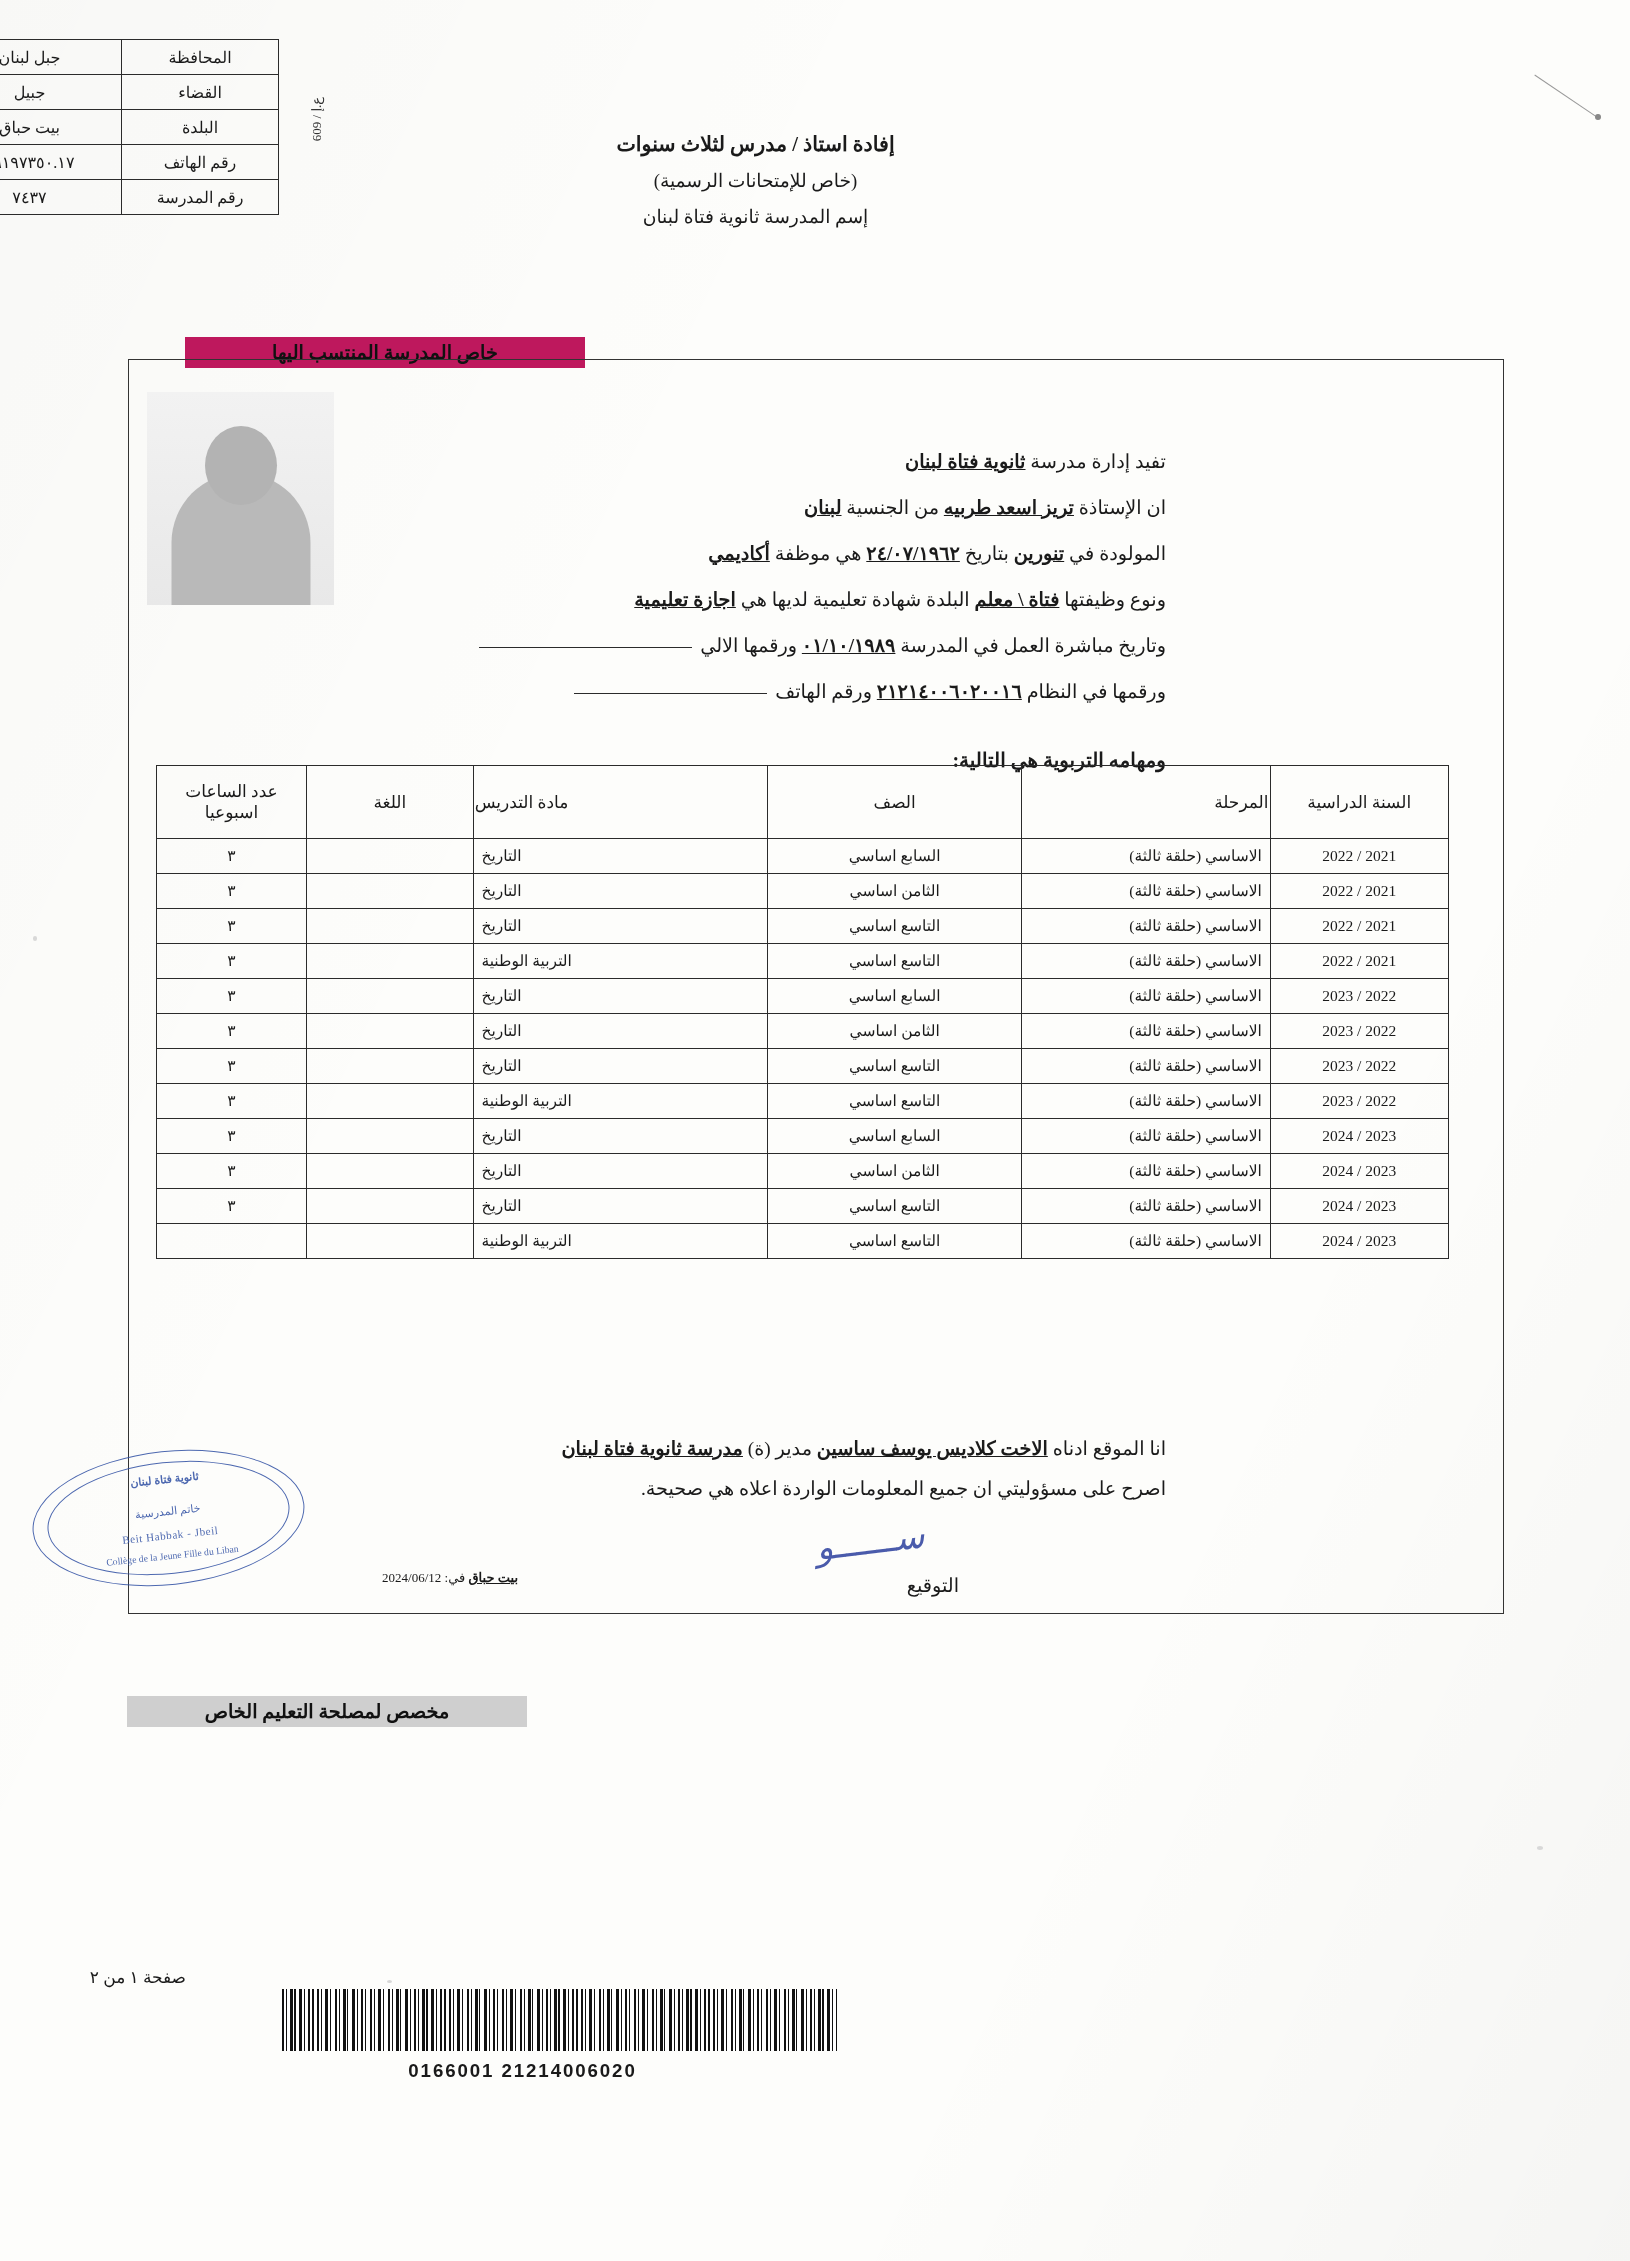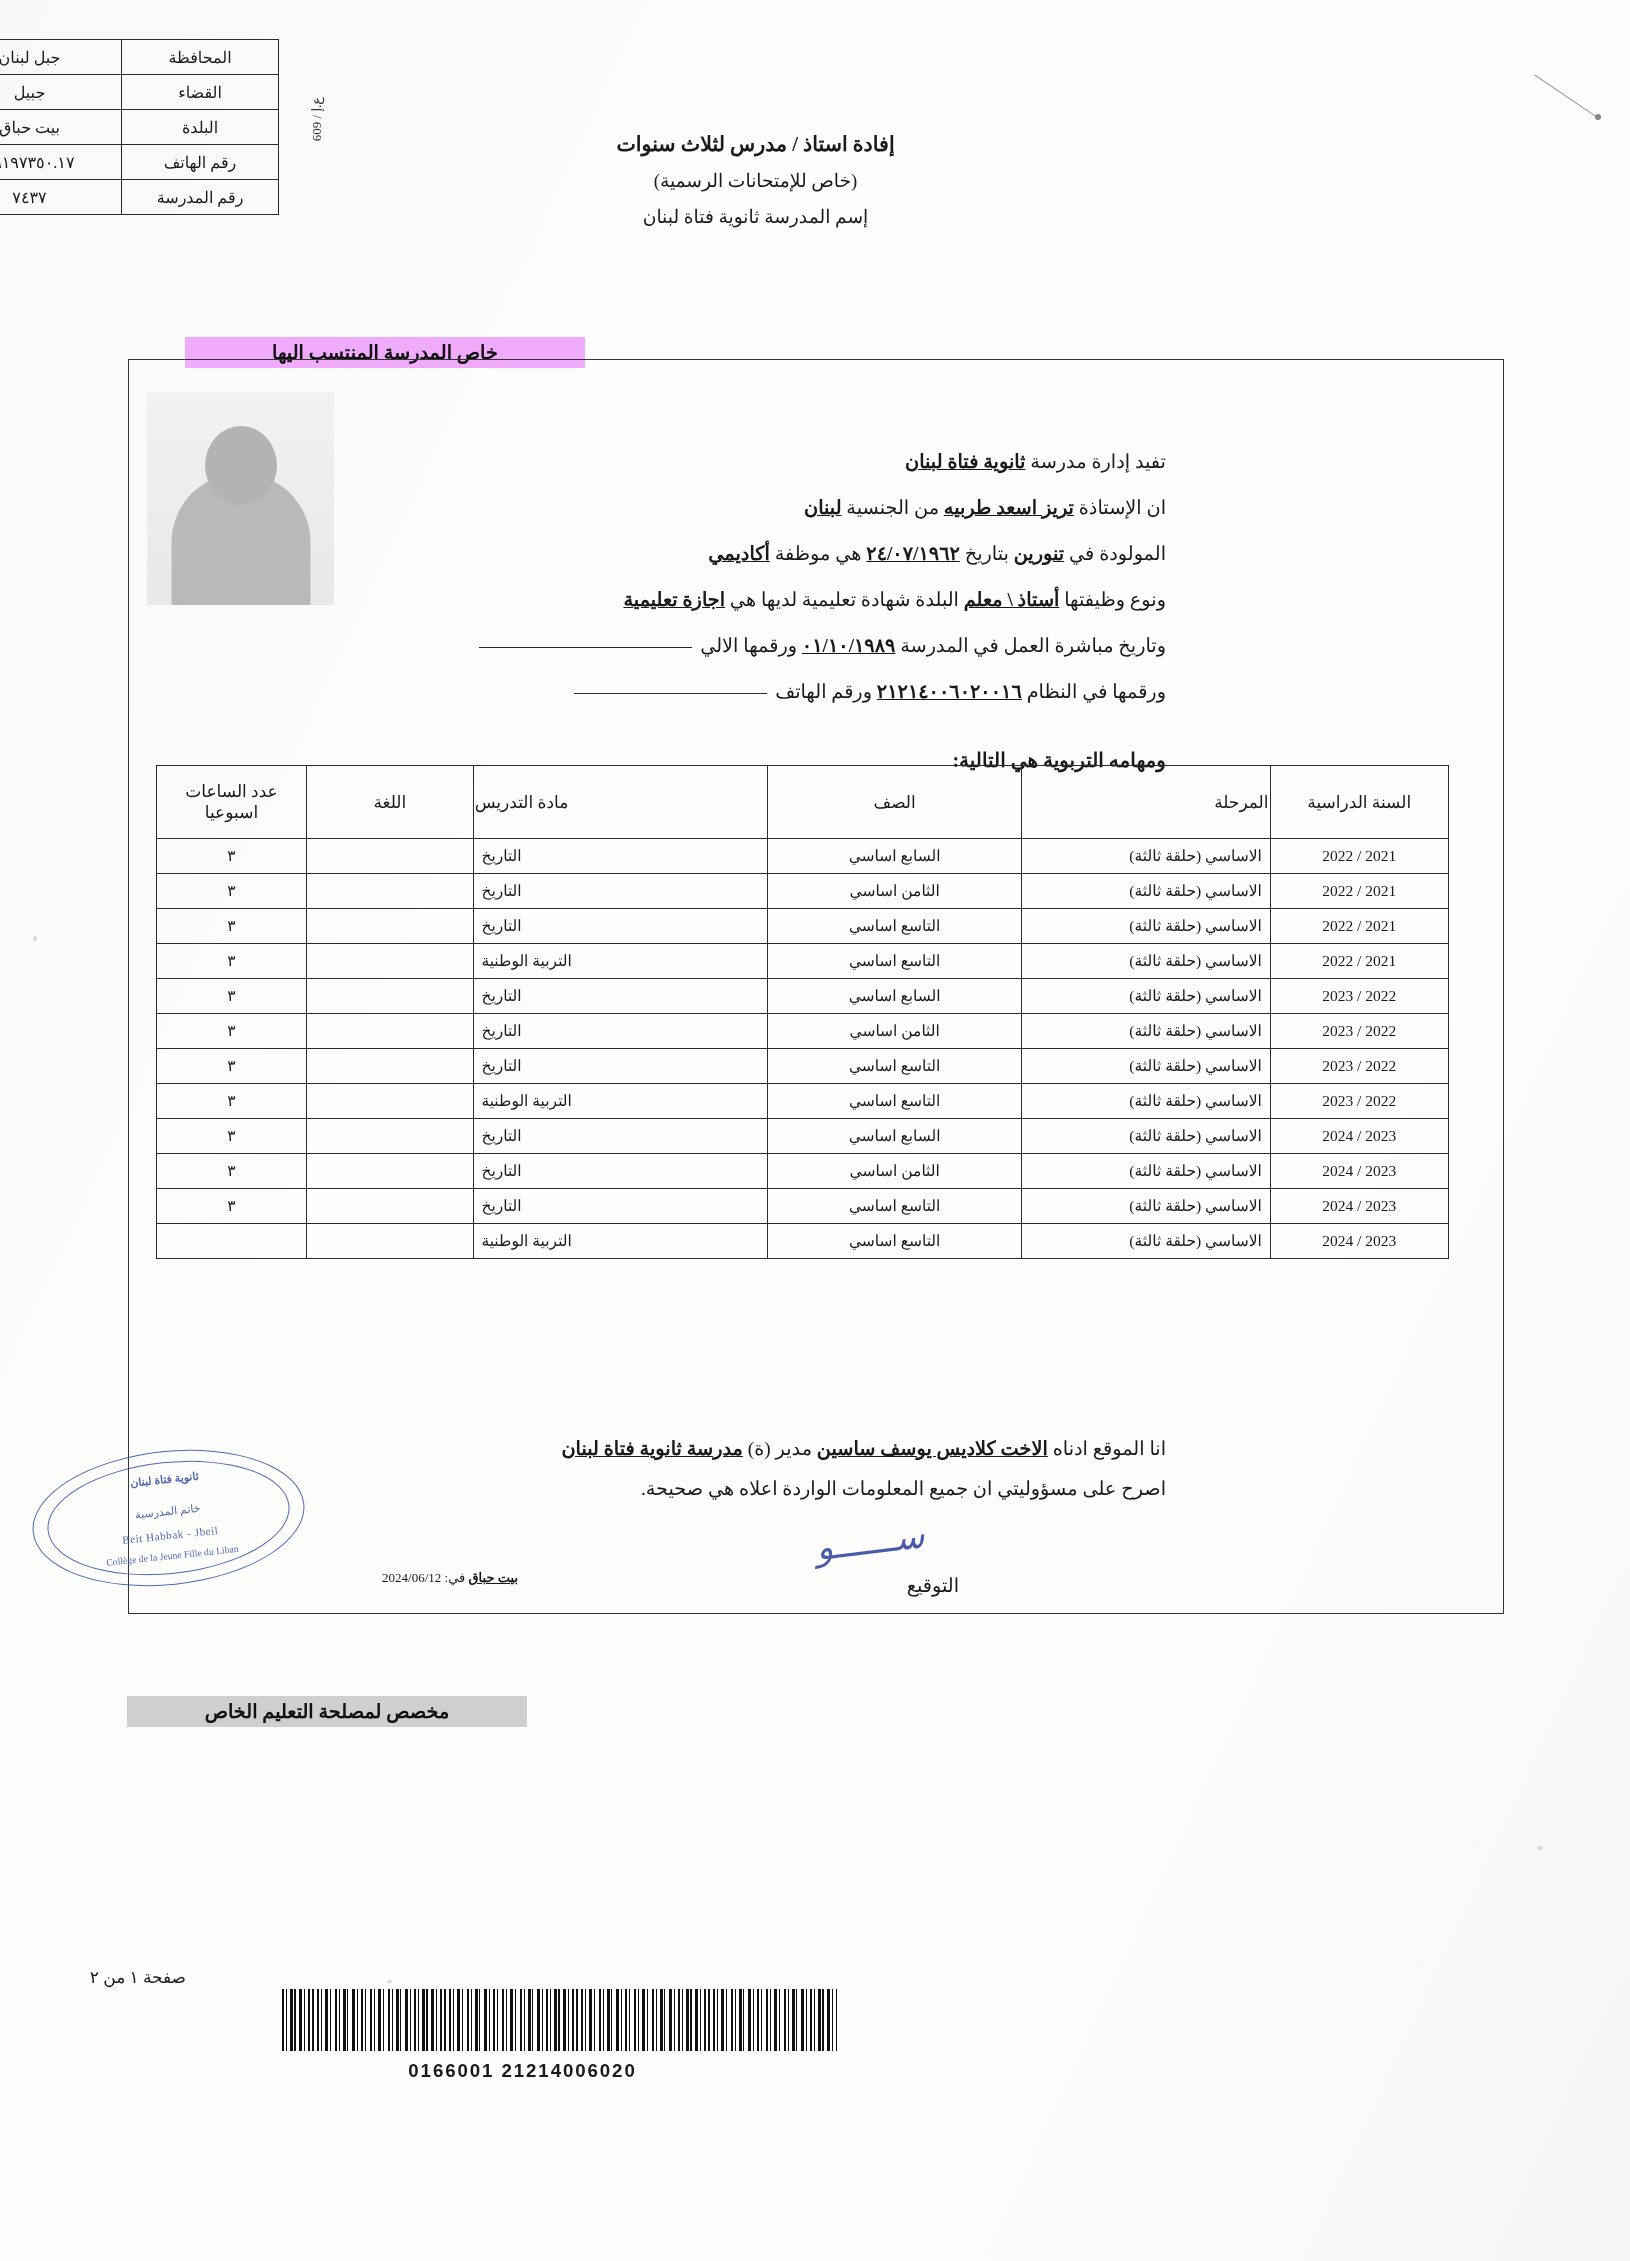--- a/index.html
+++ b/index.html
@@ -94,21 +94,21 @@
     border: 1.3px solid #333;
     background: transparent;
   }
 
   .ribbon {
     position: absolute;
     top: 337px;
     right: 1045px;
     width: 400px;
     height: 31px;
-    background: #f0abfc;
+    background: #be185d;
     display: flex;
     align-items: center;
     justify-content: center;
     font-size: 19.3px;
     font-weight: bold;
     color: #111;
     letter-spacing: 0.3px;
   }
 
   
@@ -411,21 +411,21 @@
   <div class="ln">
     <span>تفيد إدارة مدرسة </span><span class="u">ثانوية فتاة لبنان</span>
   </div>
   <div class="ln">
     <span>ان الإستاذة </span><span class="u">تريز اسعد طربيه</span><span> من الجنسية </span><span class="u">لبنان</span>
   </div>
   <div class="ln">
     <span>المولودة في </span><span class="u">تنورين</span><span> بتاريخ </span><span class="u num">٢٤/٠٧/١٩٦٢</span><span> هي موظفة </span><span class="u">أكاديمي</span>
   </div>
   <div class="ln">
-    <span>ونوع وظيفتها </span><span class="u">أستاذ \ معلم</span><span> البلدة شهادة تعليمية لديها هي </span><span class="u">اجازة تعليمية</span>
+    <span>ونوع وظيفتها </span><span class="u">فتاة \ معلم</span><span> البلدة شهادة تعليمية لديها هي </span><span class="u">اجازة تعليمية</span>
   </div>
   <div class="ln">
     <span>وتاريخ مباشرة العمل في المدرسة </span><span class="u num">٠١/١٠/١٩٨٩</span><span> ورقمها الالي</span><span class="blankline"></span>
   </div>
   <div class="ln">
     <span>ورقمها في النظام </span><span class="u num">٢١٢١٤٠٠٦٠٢٠٠١٦</span><span> ورقم الهاتف</span><span class="blankline short"></span>
   </div>
 </div>
 
 <div class="tasks-line">ومهامه التربوية هي التالية:</div>

